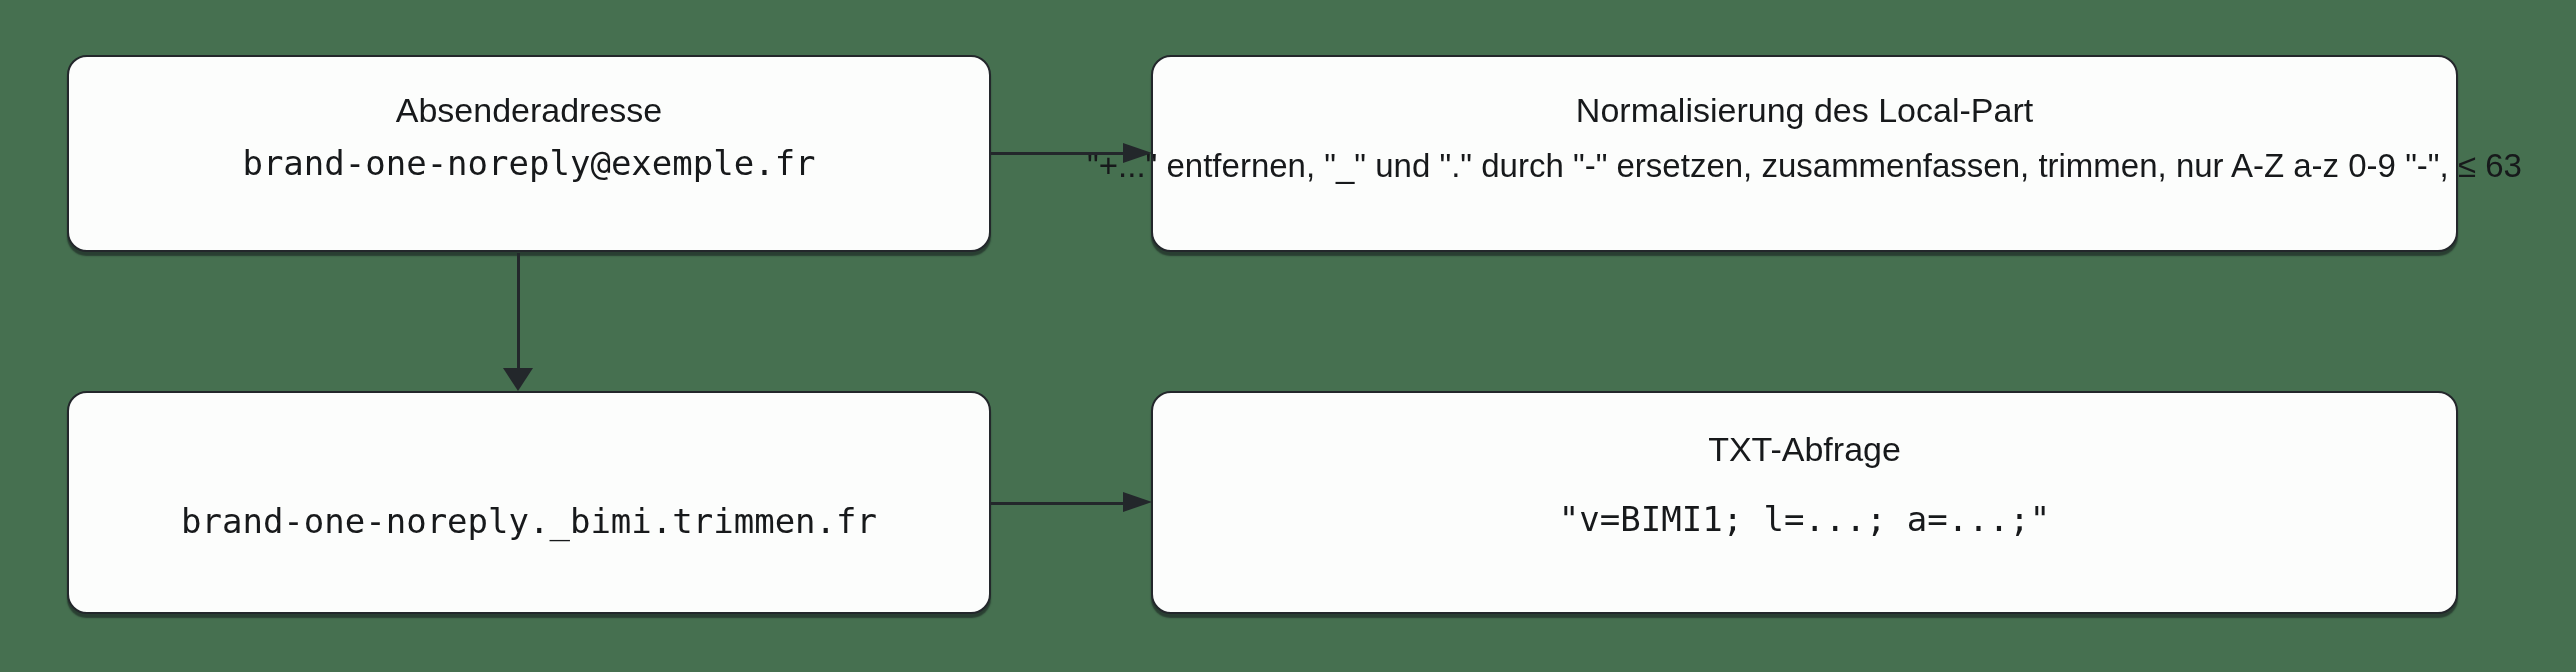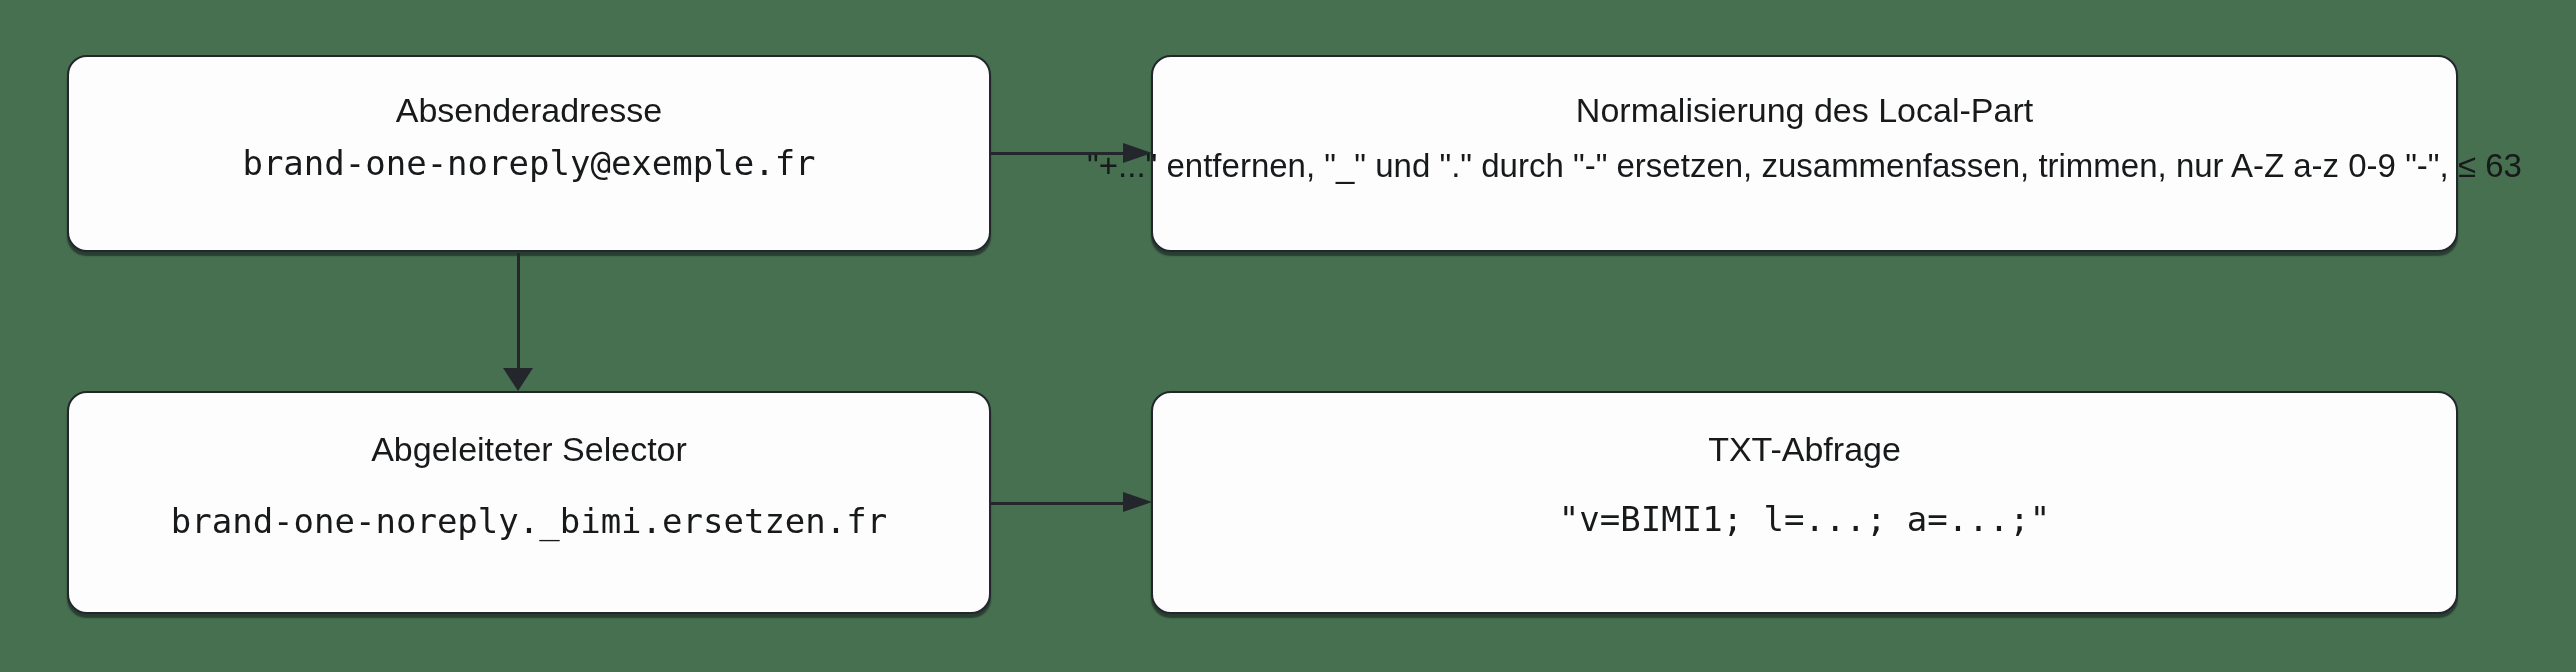--- a/index.html
+++ b/index.html
@@ -94,21 +94,20 @@
   <div class="title">Absenderadresse</div>
   <div class="value mono">brand-one-noreply@exemple.fr</div>
 </div>
 
 <div class="node" id="node-normalize">
   <div class="title">Normalisierung des Local-Part</div>
   <div class="value sans">"+..." entfernen, "_" und "." durch "-" ersetzen, zusammenfassen, trimmen, nur A-Z a-z 0-9 "-", ≤ 63</div>
 </div>
 
 <div class="node" id="node-selector">
-  <div class="title">Abgeleiteter Selector</div>
-  <div class="value mono">brand-one-noreply._bimi.ersetzen.fr</div>
+  <div class="value mono">brand-one-noreply._bimi.trimmen.fr</div>
 </div>
 
 <div class="node" id="node-txt">
   <div class="title">TXT-Abfrage</div>
   <div class="value mono">"v=BIMI1; l=...; a=...;"</div>
 </div>
 
 
 </body></html>

